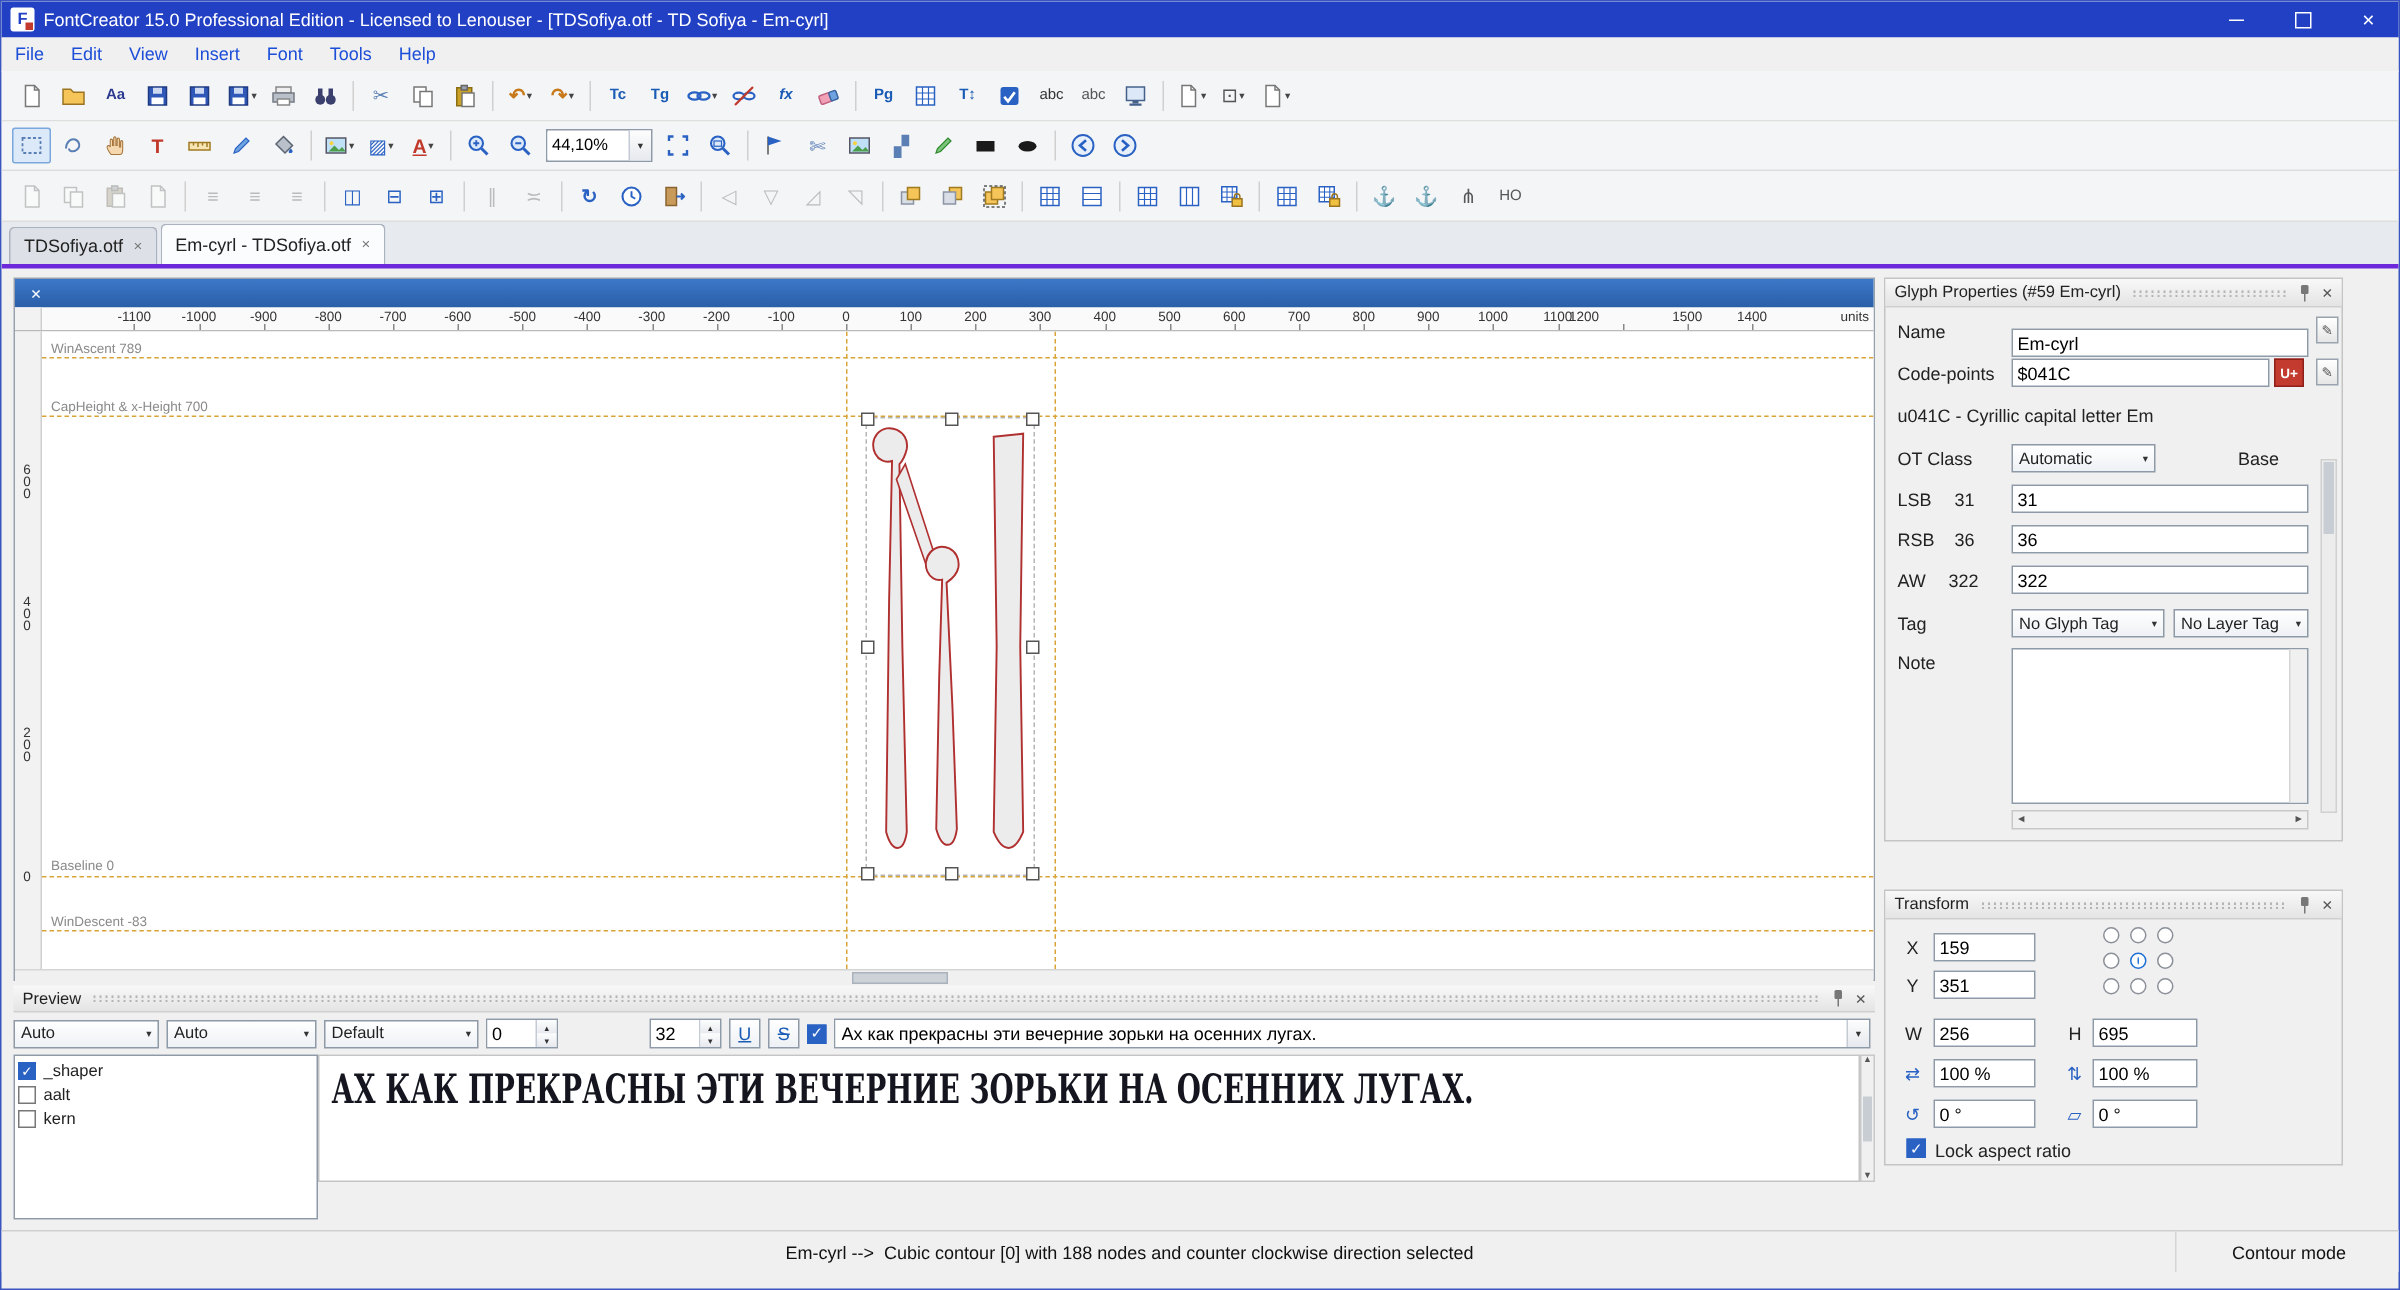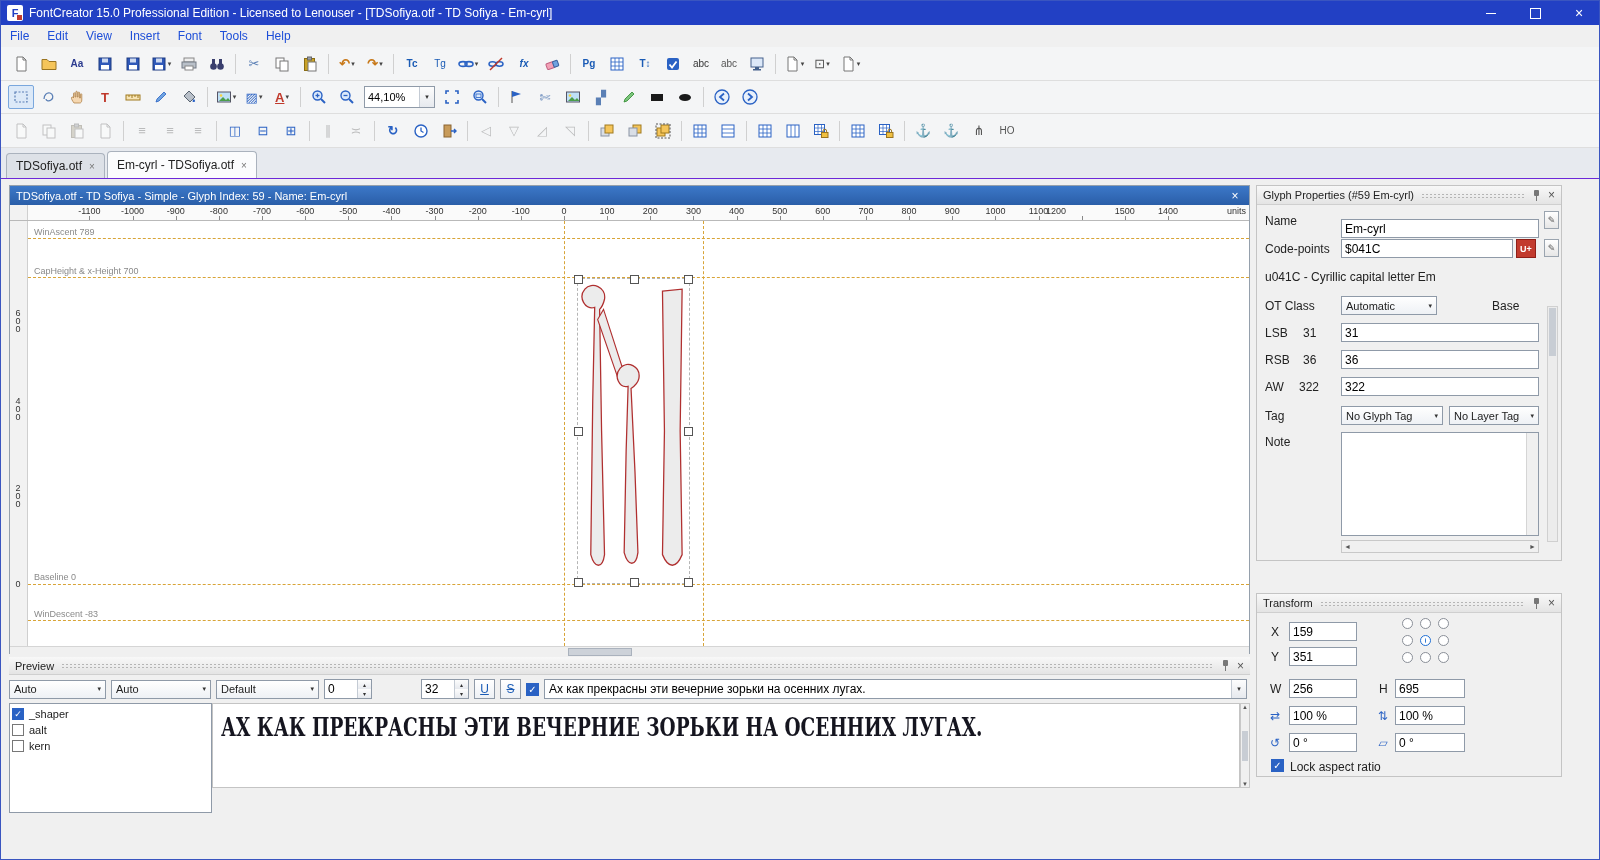--- a/index.html
+++ b/index.html
@@ -26,21 +26,21 @@
   .tbtn.active{background:#dce9f8;border-color:#7aa7dd;}
   .tbtn.disabled{opacity:.4;filter:grayscale(80%);}
   .tbi{width:16px;height:16px;}
   .tg{font-size:13px;line-height:1;}
   .dd{font-size:7px;margin-left:1px;color:#444;}
   .tsep{width:1px;height:20px;background:#d0d0d0;margin:0 4px;}
   .zoom-combo{display:flex;align-items:center;height:20px;border:1px solid #8f9aa8;background:#fff;margin:0 3px;}
   .zoom-input{width:48px;height:18px;border:none;outline:none;font:11px "Liberation Sans",sans-serif;padding:0 3px;}
   .combo-arrow{width:14px;height:100%;background:linear-gradient(#fdfdfd,#e6e9ee);border-left:1px solid #c4cbd4;display:flex;align-items:center;justify-content:center;font-size:7px;color:#333;}
   
-  .tabbar{position:absolute;left:0;top:147px;width:1600px;height:31px;background:#e7eaef;display:flex;align-items:flex-end;padding-left:5px;box-sizing:border-box;border-bottom:1px solid #6d28d9;}
+  .tabbar{position:absolute;left:0;top:147px;width:1600px;height:31px;background:#e7eaef;display:flex;align-items:flex-end;padding-left:5px;box-sizing:border-box;border-bottom:3px solid #6d28d9;}
   .tab{display:flex;align-items:center;gap:7px;height:24px;padding:0 9px;font-size:12px;color:#222;background:#dde1e7;border:1px solid #aab2bd;border-bottom:none;border-radius:4px 4px 0 0;margin-right:2px;}
   .tab.active{background:#fbfcfd;height:26px;}
   .tab-close{font-size:10px;color:#777;}
   
   .editor{position:absolute;left:8px;top:184px;width:1241px;height:469px;background:#fff;border:1px solid #95a0ac;box-sizing:border-box;}
   .etitle{height:19px;background:linear-gradient(#3c78c8,#2a5ea8);color:#fff;font-size:11px;display:flex;align-items:center;padding:0 6px;}
   .etitle-text{flex:1;}
   .etitle-close{width:16px;text-align:center;font-size:12px;}
   .eruler-row{height:15px;display:flex;background:#fafafa;border-bottom:1px solid #b9b9b9;}
   .ecorner{width:17px;border-right:1px solid #cfcfcf;background:#f2f2f2;}
@@ -372,21 +372,21 @@
       </div>
       <div class="tbtn">
         <span class="tg" style="color: rgb(200, 121, 26); font-weight: bold;">↷</span>
         <span class="dd">▾</span>
       </div>
       <div class="tsep"></div>
       <div class="tbtn">
         <span class="tg" style="color: rgb(26, 91, 181); font-size: 10px; font-weight: bold;">Tc</span>
       </div>
       <div class="tbtn">
-        <span class="tg" style="color: rgb(26, 91, 181); font-size: 10px; font-weight: normal;">Tg</span>
+        <span class="tg" style="color: rgb(26, 91, 181); font-size: 10px; font-weight: bold;">Tg</span>
       </div>
       <div class="tbtn">
         <svg viewBox="0 0 16 16" class="tbi">
           <use href="#i-link"></use>
         </svg>
         <span class="dd">▾</span>
       </div>
       <div class="tbtn">
         <svg viewBox="0 0 16 16" class="tbi">
           <use href="#i-linkoff"></use>
@@ -714,21 +714,20 @@
         <span class="tab-close">×</span>
       </div>
       <div class="tab active">
         <span class="tab-label">Em-cyrl - TDSofiya.otf</span>
         <span class="tab-close">×</span>
       </div>
     </div>
 
   <div class="editor">
     <div class="etitle">
-      <span class="etitle-text">TDSofiya.otf - TD Sofiya - Simple - Glyph Index: 59 - Name: Em-cyrl</span>
       <span class="etitle-close">×</span>
     </div>
     <div class="eruler-row">
       <div class="ecorner"></div>
       <div id="hruler">
           <div class="rtick" style="left: 61.46px;"></div>
           <div class="rlabel" style="left: 61.46px;">-1100</div>
           <div class="rtick" style="left: 104.6px;"></div>
           <div class="rlabel" style="left: 104.6px;">-1000</div>
           <div class="rtick" style="left: 147.74px;"></div>
@@ -950,21 +949,21 @@
       <span>Default</span>
       <span class="arr">▾</span>
     </div>
     <div class="spin">
       <input readonly="" value="0" style="">
       <div class="sbtns">
         <span>▴</span>
         <span>▾</span>
       </div>
     </div>
-    <div class="spin" style="margin-left:44px">
+    <div class="spin" style="margin-left:56px">
       <input readonly="" value="32" style="">
       <div class="sbtns">
         <span>▴</span>
         <span>▾</span>
       </div>
     </div>
     <div class="ubtn" style="text-decoration:underline;color:#1a5bb5">U</div>
     <div class="ubtn" style="text-decoration:line-through;color:#1a5bb5">S</div>
     <span class="cb checked">✓</span>
     <div class="sample-combo">
@@ -988,14 +987,18 @@
     </div>
   <div class="preview-area">
     <div class="pv-text">Ах как прекрасны эти вечерние зорьки на осенних лугах.</div>
   </div>
   <div class="pv-scroll">
     <span>▲</span>
     <div class="pv-thumb"></div>
     <span>▼</span>
   </div>
 
+  <div class="statusbar">
+    <span class="status-msg">Em-cyrl --&gt;  Cubic contour [0] with 188 nodes and counter clockwise direction selected</span>
+    <span class="status-mode">Contour mode</span>
+  </div>
 
 </div>
 
 </body></html>

